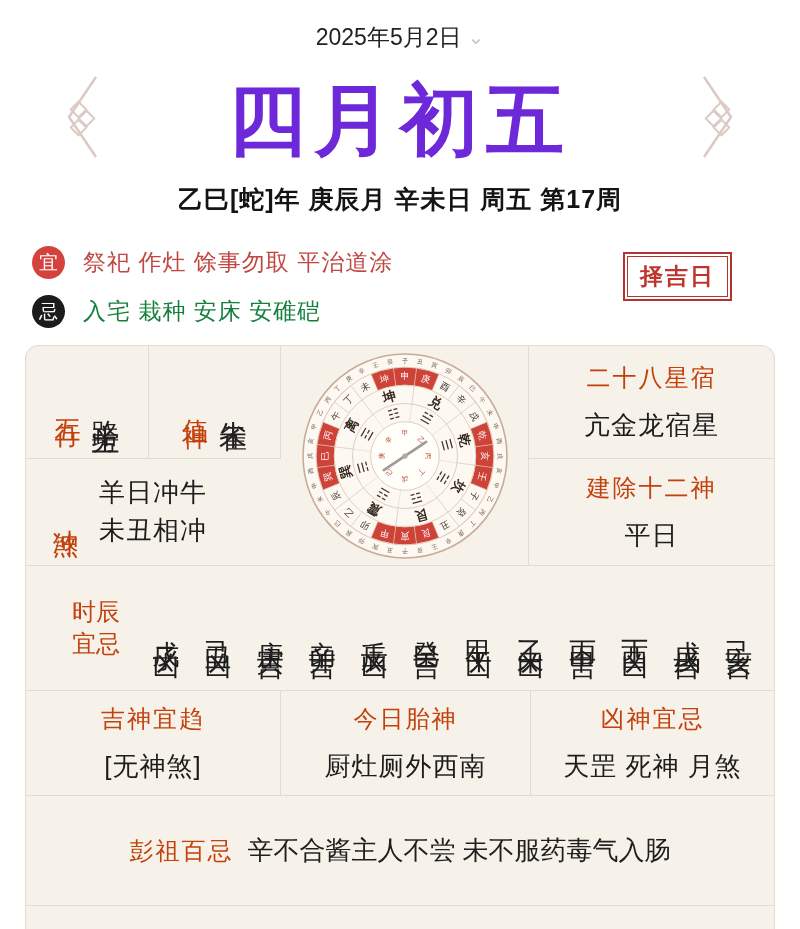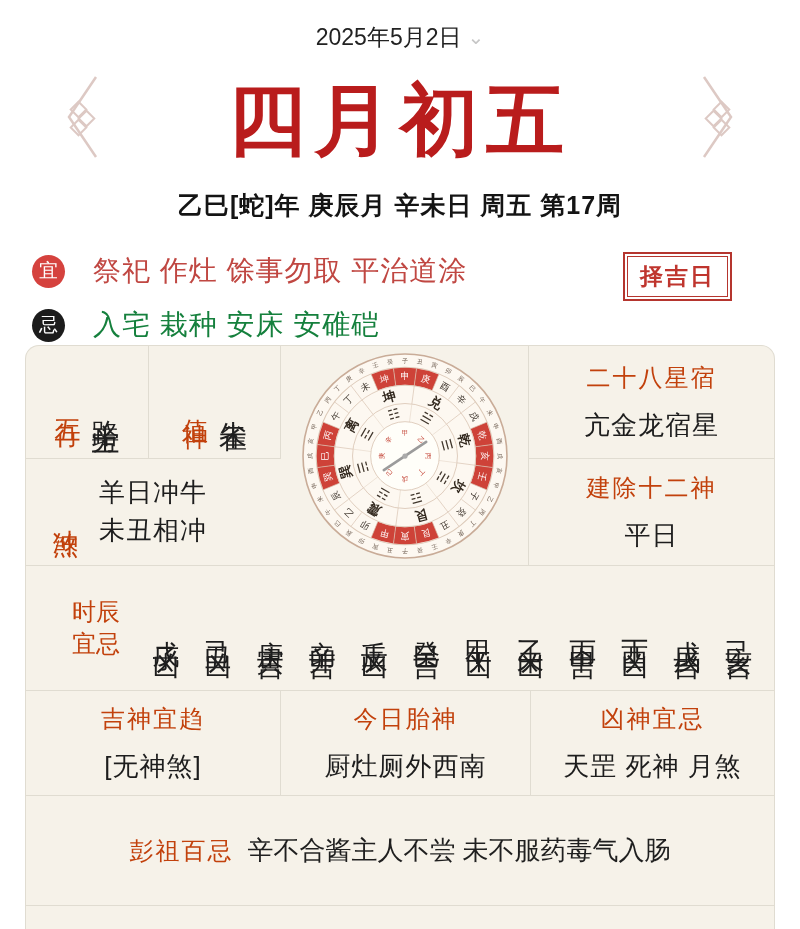--- a/index.html
+++ b/index.html
@@ -5,34 +5,34 @@
   * { margin:0; padding:0; box-sizing:border-box; }
   html,body { width:800px; height:929px; background:#fff; overflow:hidden;
     font-family:"Liberation Sans","DejaVu Sans",sans-serif; color:#1f1f1f; }
   .page { position:relative; width:800px; height:731px; }
 
   
   .date-row { padding-top:22px; text-align:center; font-size:23px; color:#222; }
   .date-row .chev { color:#c6c6c6; font-size:20px; margin-left:6px; vertical-align:1px; }
   .title-row { position:relative; margin-top:14px; height:108px;
     display:flex; align-items:center; justify-content:center; }
-  .lunar-title { font-size:78px; font-weight:bold; color:#b91c1c; letter-spacing:8px; }
+  .lunar-title { font-size:78px; font-weight:bold; color:#6d28d9; letter-spacing:8px; }
   .ornament { position:absolute; top:6px; width:46px; height:88px; }
   .ornament.left { left:60px; }
   .ornament.right { right:60px; transform:scaleX(-1); }
-  .ganzhi-row { margin-top:14px; text-align:center; font-size:25px; font-weight:bold; color:#141414; letter-spacing:1px; }
+  .ganzhi-row { margin-top:8px; text-align:center; font-size:25px; font-weight:bold; color:#141414; letter-spacing:1px; }
 
   
   .yiji { margin:30px 60px 0 32px; }
   .yiji-row { display:flex; align-items:center; margin-bottom:16px; }
   .badge { width:33px; height:33px; border-radius:50%; color:#fff; font-size:19px;
     display:flex; align-items:center; justify-content:center; flex:0 0 33px; }
   .badge.red { background:#d5423e; }
   .badge.black { background:#1c1c1c; }
-  .yiji-items { margin-left:28px; font-size:28px; letter-spacing:1px; }
+  .yiji-items { margin-left:18px; font-size:23px; letter-spacing:1px; }
   .yiji-items.red { color:#c04742; }
   .yiji-items.black { color:#15803d; }
 
   .pick-btn { position:absolute; right:68px; top:252px; background:#fff;
     border:2px solid #b5352e; padding:2px; cursor:pointer; }
   .pick-btn .inner { border:1.5px solid #b5352e; padding:4px 12px;
     color:#bf352e; font-size:23px; font-weight:bold; letter-spacing:2px; }
 
   
   .panel { position:absolute; left:25px; top:345px; width:750px; height:584px;

